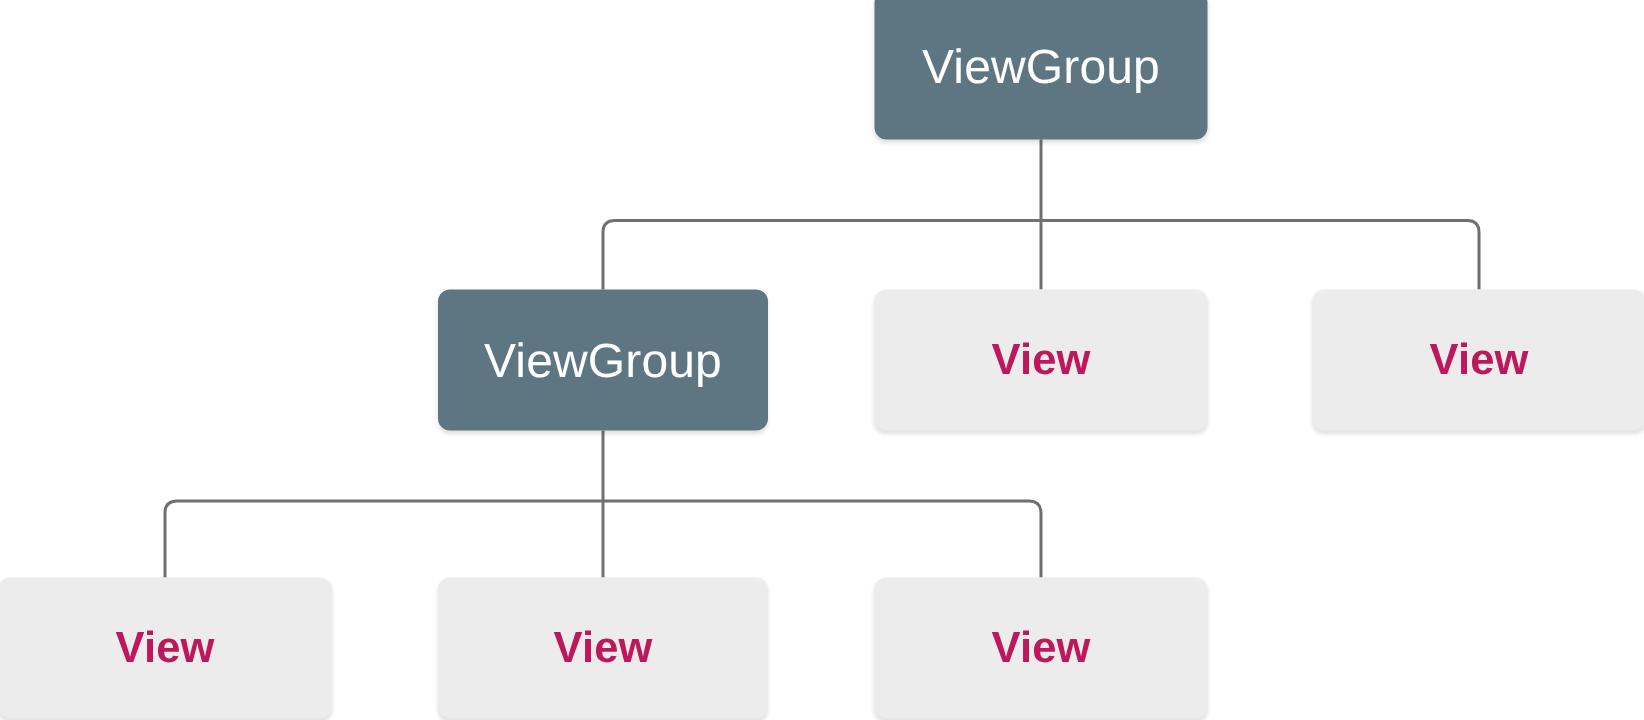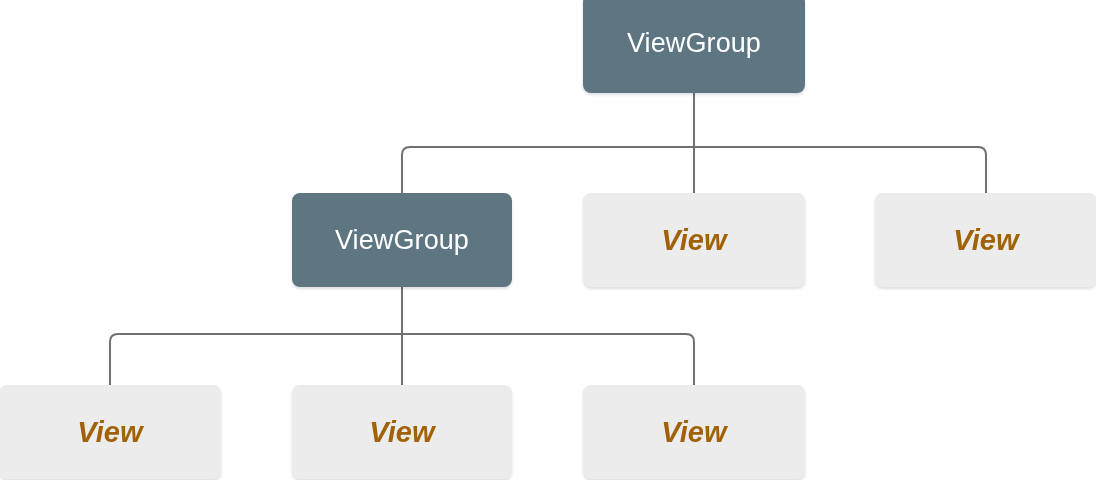--- a/index.html
+++ b/index.html
@@ -41,33 +41,32 @@
     display: block;
     text-align: center;
     line-height: 1;
     white-space: nowrap;
   }
   .node.type-viewgroup {
     background: #5d7682;
   }
   .node.type-viewgroup .node-label {
     color: #ffffff;
-    font-size: 27px;
+    font-size: 32px;
     font-weight: 400;
     letter-spacing: 0.1px;
   }
   .node.type-view {
     background: #ececec;
   }
   .node.type-view .node-label {
-    color: #a16207;
+    color: #be185d;
     font-size: 29px;
     font-weight: 700;
     letter-spacing: 0.1px;
-    font-style: italic;
   }
 </style>
 </head>
 <body>
 
 <div id="diagram-canvas">
 
   <svg id="connector-layer" viewBox="0 0 1096 480" width="1096" height="480" xmlns="http://www.w3.org/2000/svg">
     <g id="edges-group" fill="none" stroke="#707070" stroke-width="2" stroke-linecap="butt" stroke-linejoin="round">
         <path d="M 694 93 L 694 147" fill="none"></path>

